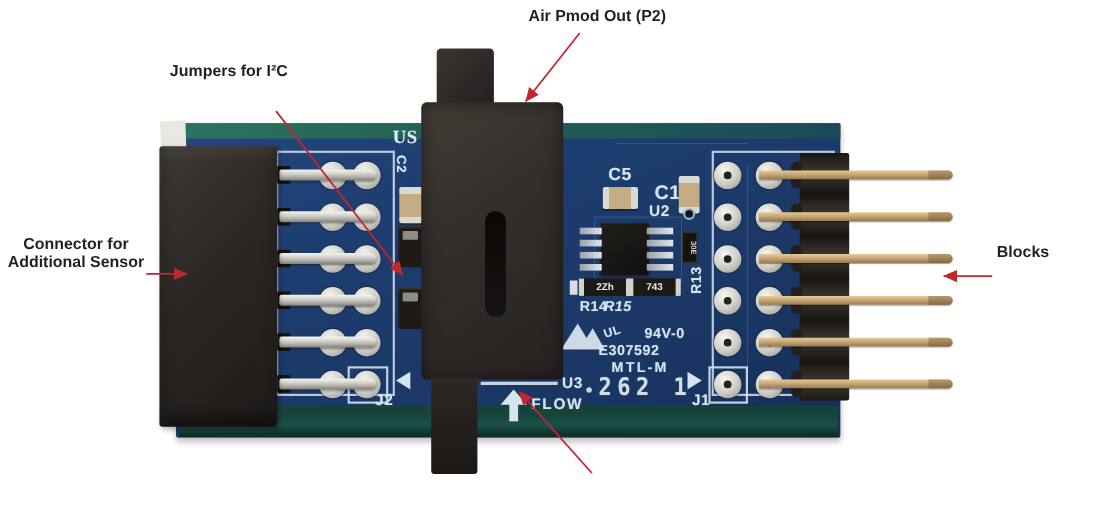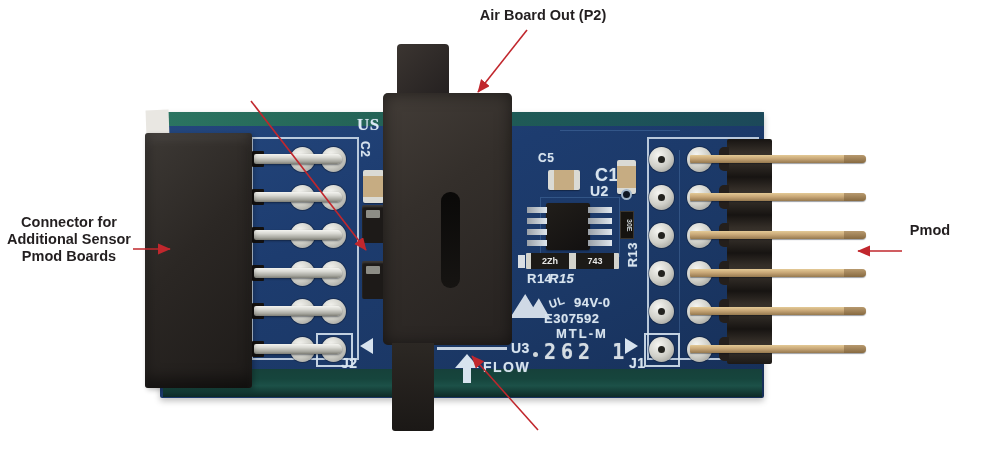--- a/index.html
+++ b/index.html
@@ -176,21 +176,21 @@
   <div class="rpin" style="left:690px;top:269px;"></div>
   <div class="rpin" style="left:690px;top:307px;"></div>
   <div class="rpin" style="left:690px;top:345px;"></div>
 
   <div class="jumper" style="top:205px;"></div>
   <div class="jumper" style="top:261px;"></div>
 
   <div class="silk vtext" style="left:358px;top:141px;font-size:12px;">C2</div>
   <div class="cap-v" style="left:363px;top:170px;width:21px;height:33px;"></div>
 
-  <div class="silk" style="left:538px;top:151px;font-size:12px;">C5</div>
+  <div class="silk" style="left:553px;top:151px;font-size:16px;">C5</div>
   <div class="cap-h" style="left:548px;top:170px;width:32px;height:20px;"></div>
   <div class="silk" style="left:595px;top:165px;font-size:18px;">C1</div>
   <div class="cap-v" style="left:617px;top:160px;width:19px;height:34px;"></div>
   <div class="silk" style="left:590px;top:183px;font-size:14px;">U2</div>
   <div class="via" style="left:621px;top:189px;"></div>
 
   <div class="abs ic"></div>
   <div class="icpin" style="left:527px;top:207px;width:20px;"></div>
   <div class="icpin" style="left:527px;top:218px;width:20px;"></div>
   <div class="icpin" style="left:527px;top:229px;width:20px;"></div>
@@ -206,21 +206,21 @@
   <div class="respad" style="left:518px;top:255px;"></div>
   <div class="respad" style="left:565px;top:255px;"></div>
   <div class="res" style="left:526px;top:253px;">2Zh</div>
   <div class="respad" style="left:610px;top:255px;"></div>
   <div class="res" style="left:571px;top:253px;">743</div>
   <div class="silk" style="left:527px;top:271px;">R14</div>
   <div class="silk" style="left:549px;top:271px;font-style:italic;">R15</div>
 
   <div class="abs tri-logo"></div>
   <div class="silk" style="left:549px;top:296px;font-size:11px;transform:rotate(-18deg);">UL</div>
-  <div class="silk" style="left:574px;top:295px;">94V-0</div>
+  <div class="silk" style="left:586px;top:295px;">94V-0</div>
   <div class="silk" style="left:544px;top:311px;">E307592</div>
   <div class="silk" style="left:556px;top:326px;letter-spacing:2px;">MTL-M</div>
   <div class="silk dotmx" style="left:544px;top:339px;">262 1</div>
   <div class="abs viadot"></div>
 
   <div class="tri-left" style="left:360px;top:338px;"></div>
   <div class="silk" style="left:341px;top:355px;font-size:14px;">J2</div>
   <div class="silk" style="left:407px;top:358px;font-size:14px;letter-spacing:1px;">AIR</div>
   <div class="abs flow-arrow">
       <div class="head"></div>
@@ -243,25 +243,25 @@
         <path d="M0,0 L8,3.5 L0,7 Z" fill="#c1272d"></path>
       </marker>
     </defs>
     <line x1="527" y1="30" x2="478" y2="92" stroke="#c1272d" stroke-width="1.6" marker-end="url(#ah)"></line>
     <line x1="251" y1="101" x2="366" y2="250" stroke="#c1272d" stroke-width="1.6" marker-end="url(#ah)"></line>
     <line x1="133" y1="249" x2="170" y2="249" stroke="#c1272d" stroke-width="1.6" marker-end="url(#ah)"></line>
     <line x1="902" y1="251" x2="858" y2="251" stroke="#c1272d" stroke-width="1.6" marker-end="url(#ah)"></line>
     <line x1="538" y1="430" x2="472" y2="356" stroke="#c1272d" stroke-width="1.6" marker-end="url(#ah)"></line>
   </svg>
 
-  <div class="lbl" style="left:458px;top:7px;width:170px;">Air Board Out (P2)</div>
+  <div class="lbl" style="left:458px;top:7px;width:170px;">Air Pmod Out (P2)</div>
   <div class="lbl" style="left:130px;top:57px;width:156px;">
+    <span style="display:block">Jumpers for I²C</span>
   </div>
   <div class="lbl" style="left:4px;top:214px;width:130px;">
     <span style="display:block">Connector for</span>
     <span style="display:block">Additional Sensor</span>
-    <span style="display:block">Pmod Boards</span>
   </div>
   <div class="lbl" style="left:856px;top:222px;width:148px;">
-    <span style="display:block">Pmod</span>
+    <span style="display:block">Blocks</span>
   </div>
 
 </div>
 
 </body></html>

